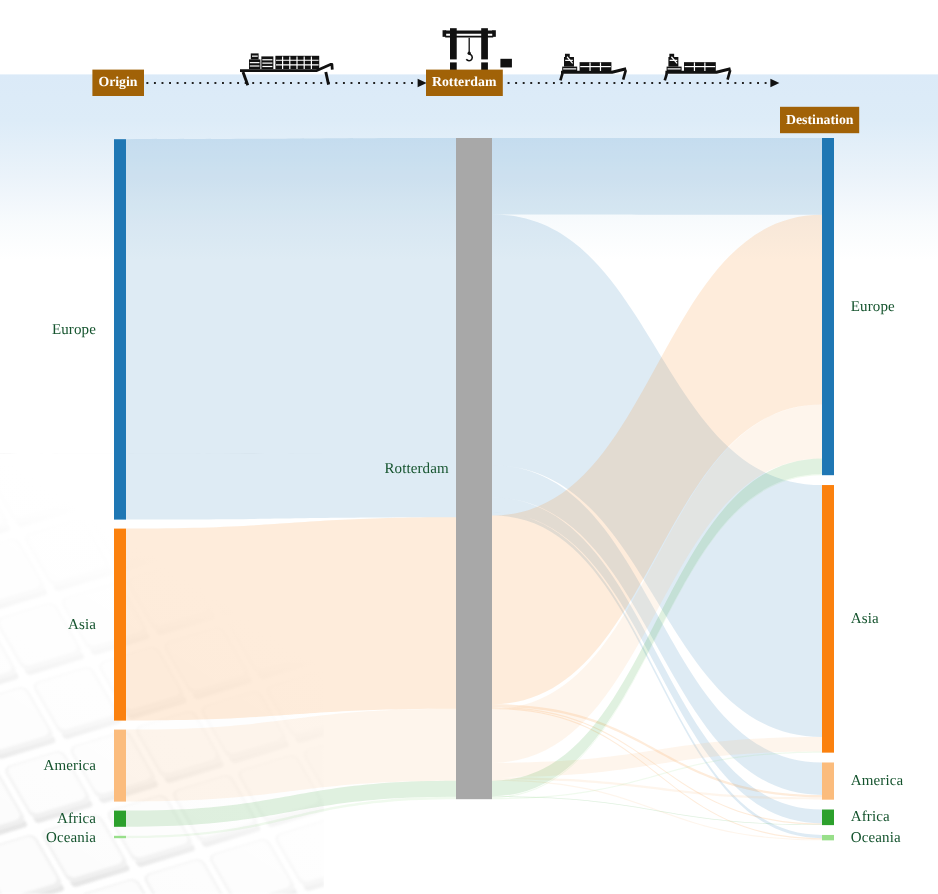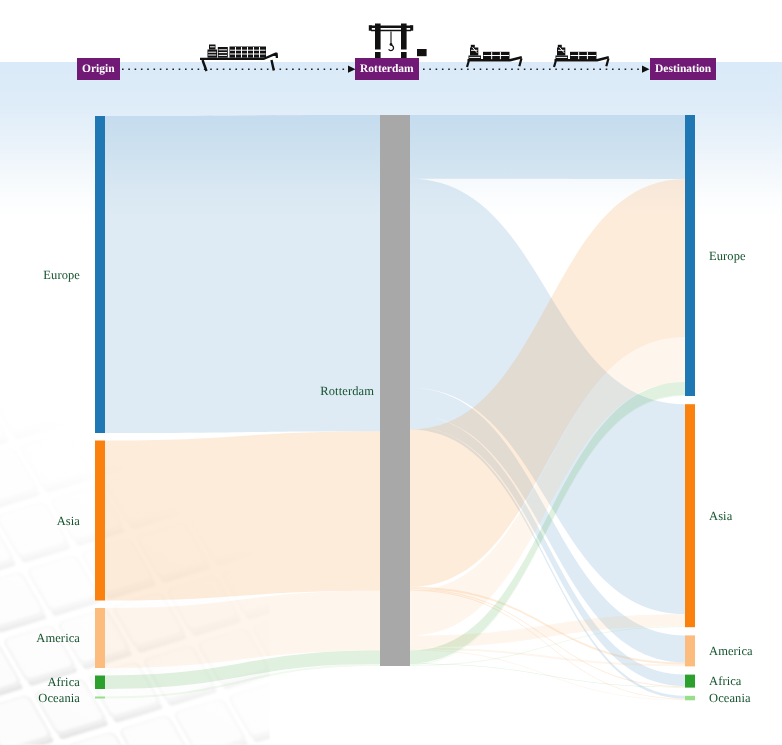--- a/index.html
+++ b/index.html
@@ -4,21 +4,21 @@
 <style>
   html,body{margin:0;padding:0;}
   *{-webkit-font-smoothing:antialiased;text-rendering:geometricPrecision;}
   body{width:782px;height:745px;overflow:hidden;background:#ffffff;
        font-family:"Liberation Serif", serif;}
   .page{position:relative;width:782px;height:745px;overflow:hidden;}
   .bg-gradient{position:absolute;left:0;top:62px;width:782px;height:155px;
     background:linear-gradient(to bottom,#dbeaf8 0%,#ddecf8 25%,#ebf3fa 55%,#f8fbfd 80%,#ffffff 100%);}
   .kbd-wrap{position:absolute;left:-20px;top:378px;width:290px;height:367px;pointer-events:none;}
   .hdr-svg{position:absolute;left:0;top:0;}
-  .step-label{position:absolute;height:22px;line-height:22px;background:#701a75;color:#fff;
+  .step-label{position:absolute;height:22px;line-height:22px;background:#a16207;color:#fff;
     font-weight:bold;font-size:11.5px;padding:0 5px;white-space:nowrap;top:58px;opacity:0.999;}
   #sankey-svg{position:absolute;left:0;top:0;}
   .node-label{position:absolute;font-size:12.5px;color:#14532d;white-space:nowrap;
     transform:translate3d(0,-50%,0);letter-spacing:0.1px;}
   .node-label.right-align{transform:translate3d(-100%,-50%,0);}
 </style>
 </head>
 <body>
 
 <div class="page">
@@ -171,15 +171,15 @@
         <line x1="491.7" y1="52" x2="491.7" y2="59.2"></line>
         <line x1="500.4" y1="52" x2="500.4" y2="59.2"></line>
       </g>
     </g>
 
     <use href="#coaster" x="87" y="0"></use>
   </svg>
 
   <div class="step-label" style="left:77px;">Origin</div>
   <div class="step-label" style="left:355px;">Rotterdam</div>
-  <div class="step-label" style="left:650px;">Destination</div>
+  <div class="step-label" style="left:650px;margin-top:31px;">Destination</div>
 
 </div>
 
 </body></html>

